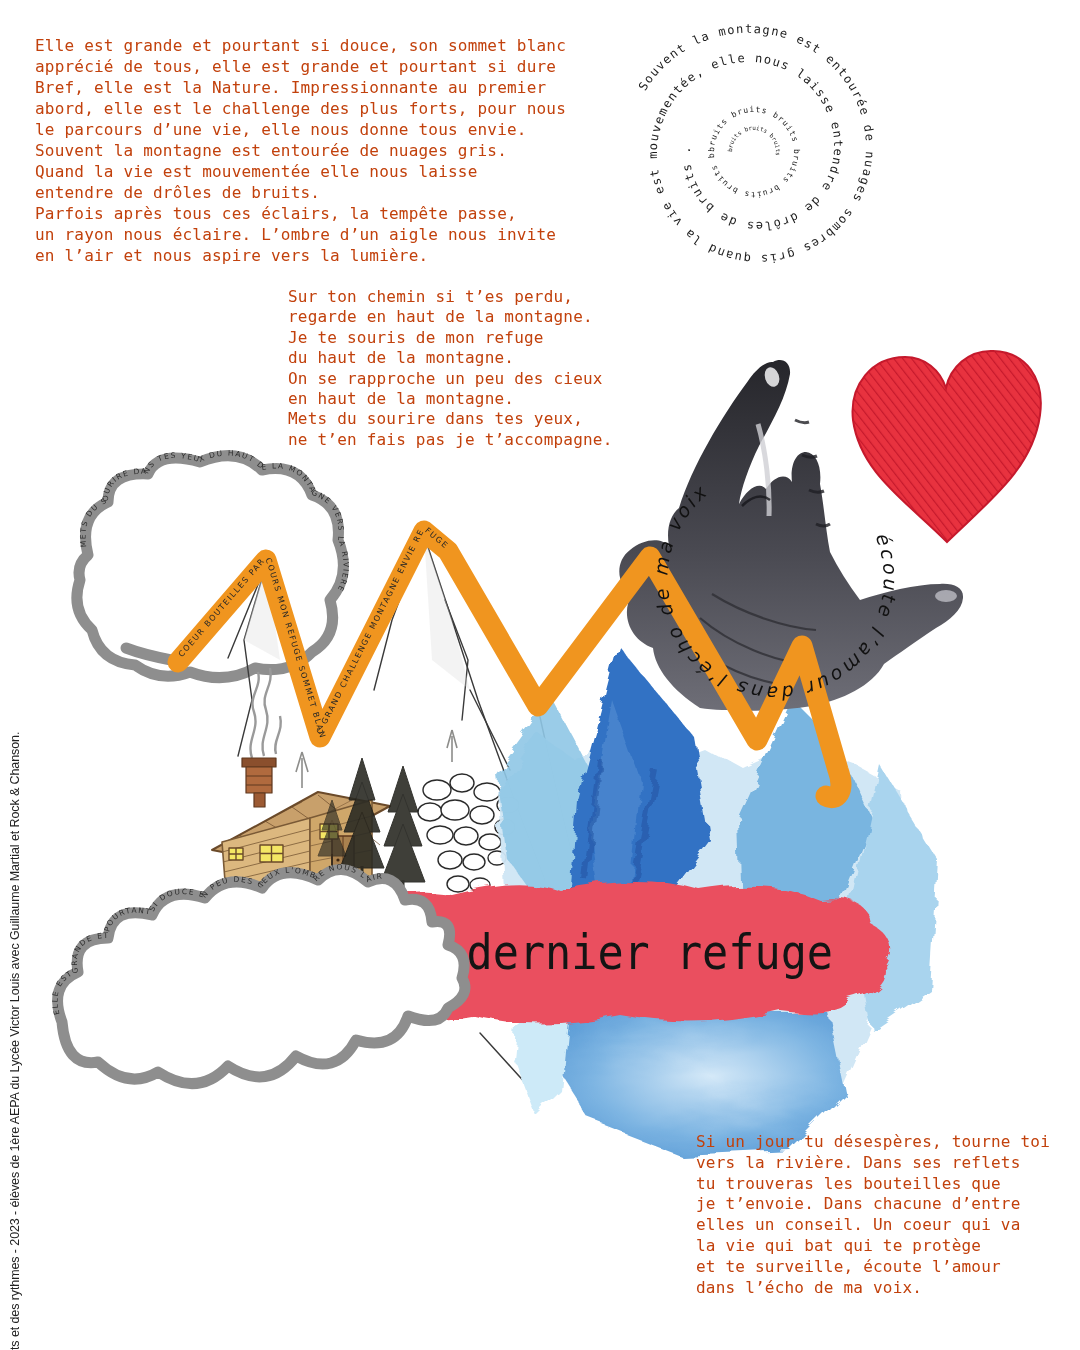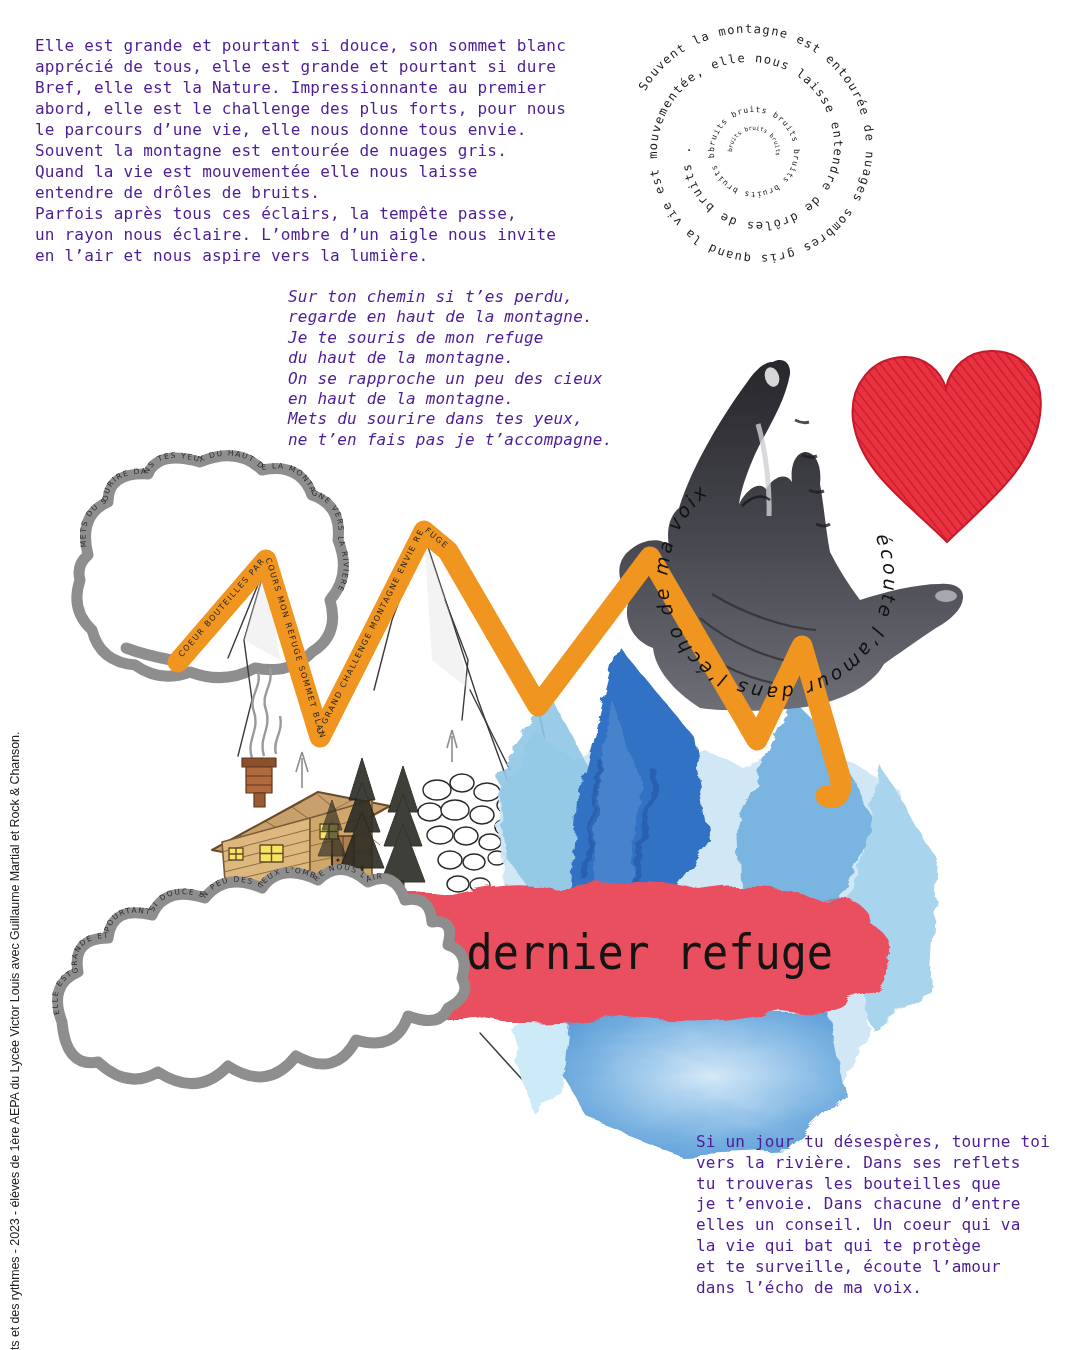--- a/index.html
+++ b/index.html
@@ -2,26 +2,26 @@
 <html><head>
 <meta charset="utf-8">
 <style>
   html,body{margin:0;padding:0;background:#fff;}
   .stage{position:relative;width:1080px;height:1350px;background:#ffffff;overflow:hidden;}
   .poem{
     position:absolute;
     font-family:"DejaVu Sans Mono","Liberation Mono",monospace;
     font-size:16px;
     line-height:21px;
-    color:#4c1d95;
+    color:#c2410c;
     white-space:pre-line;
     letter-spacing:0.2px;
   }
   .poem-mountain{left:35px;top:35px;width:560px;}
-  .poem-refuge{left:288px;top:287px;width:330px;line-height:20.4px;font-style:italic;}
+  .poem-refuge{left:288px;top:287px;width:330px;line-height:20.4px;}
   .poem-river{left:696px;top:1132px;width:370px;line-height:20.8px;}
   .credit{
     position:absolute;
     left:8px;top:1350px;
     transform:rotate(-90deg);
     transform-origin:0 0;
     font-family:"Liberation Sans","DejaVu Sans",sans-serif;
     font-size:12.5px;
     color:#222;
     white-space:nowrap;

